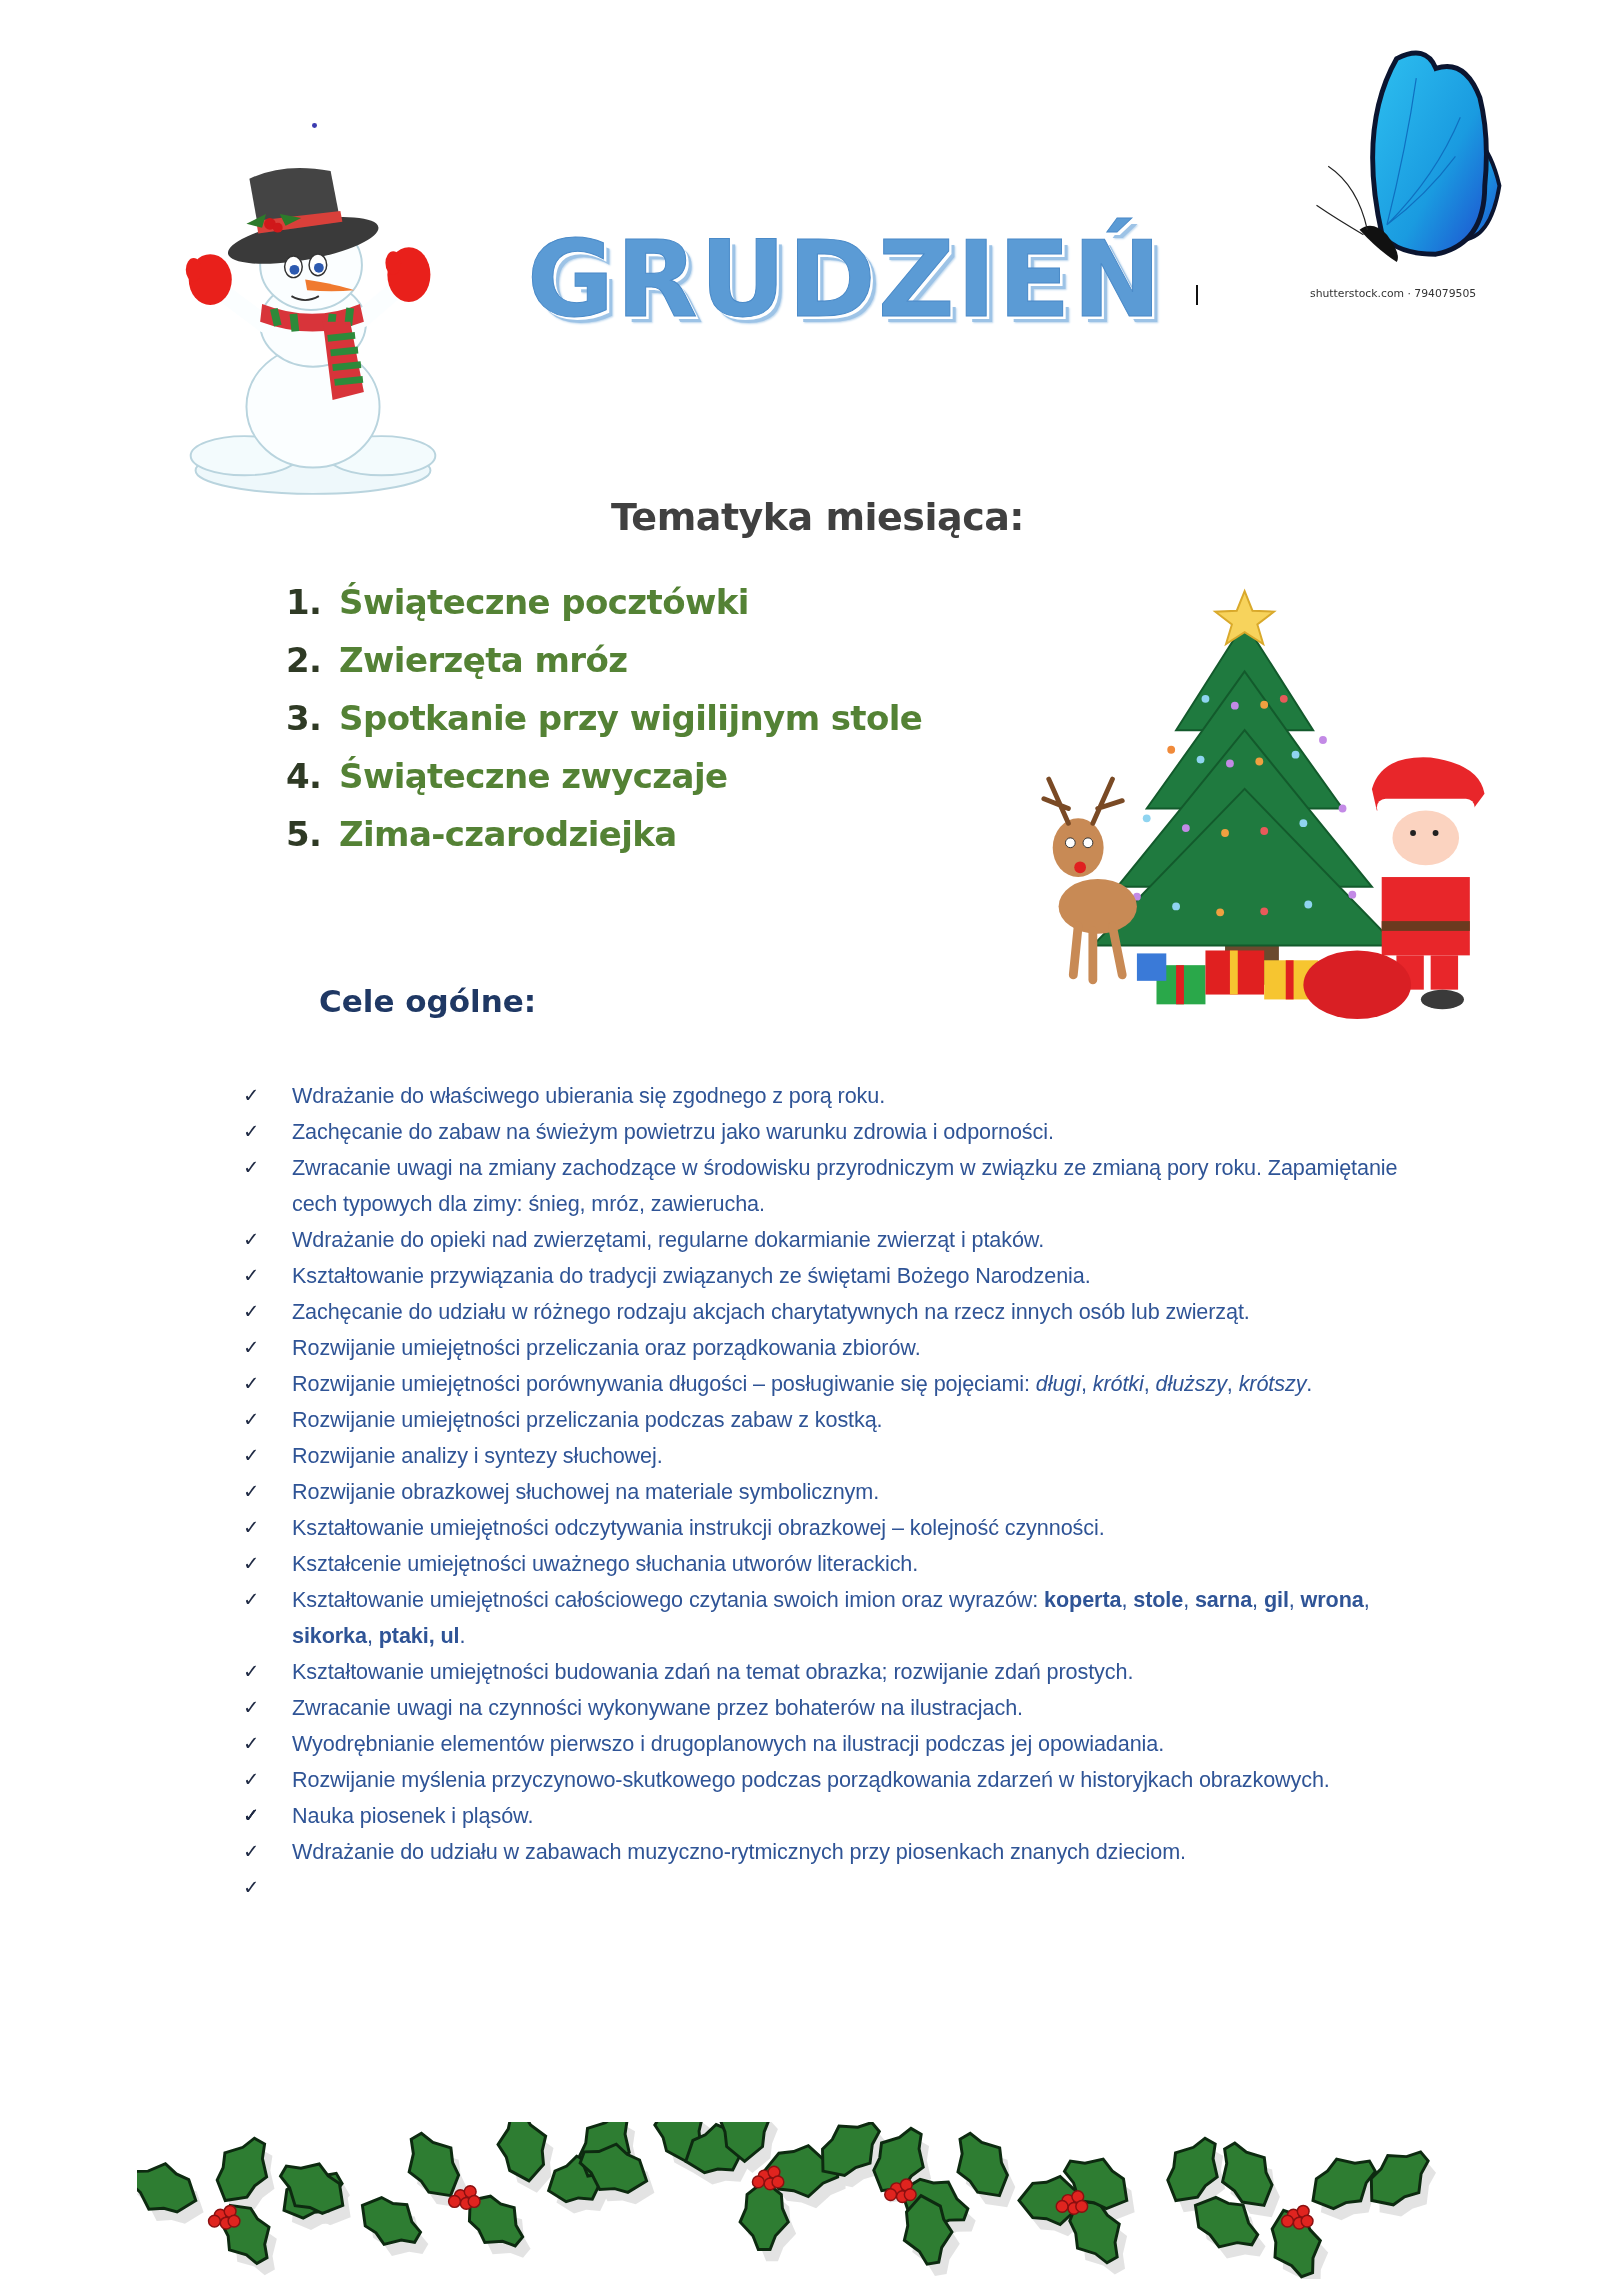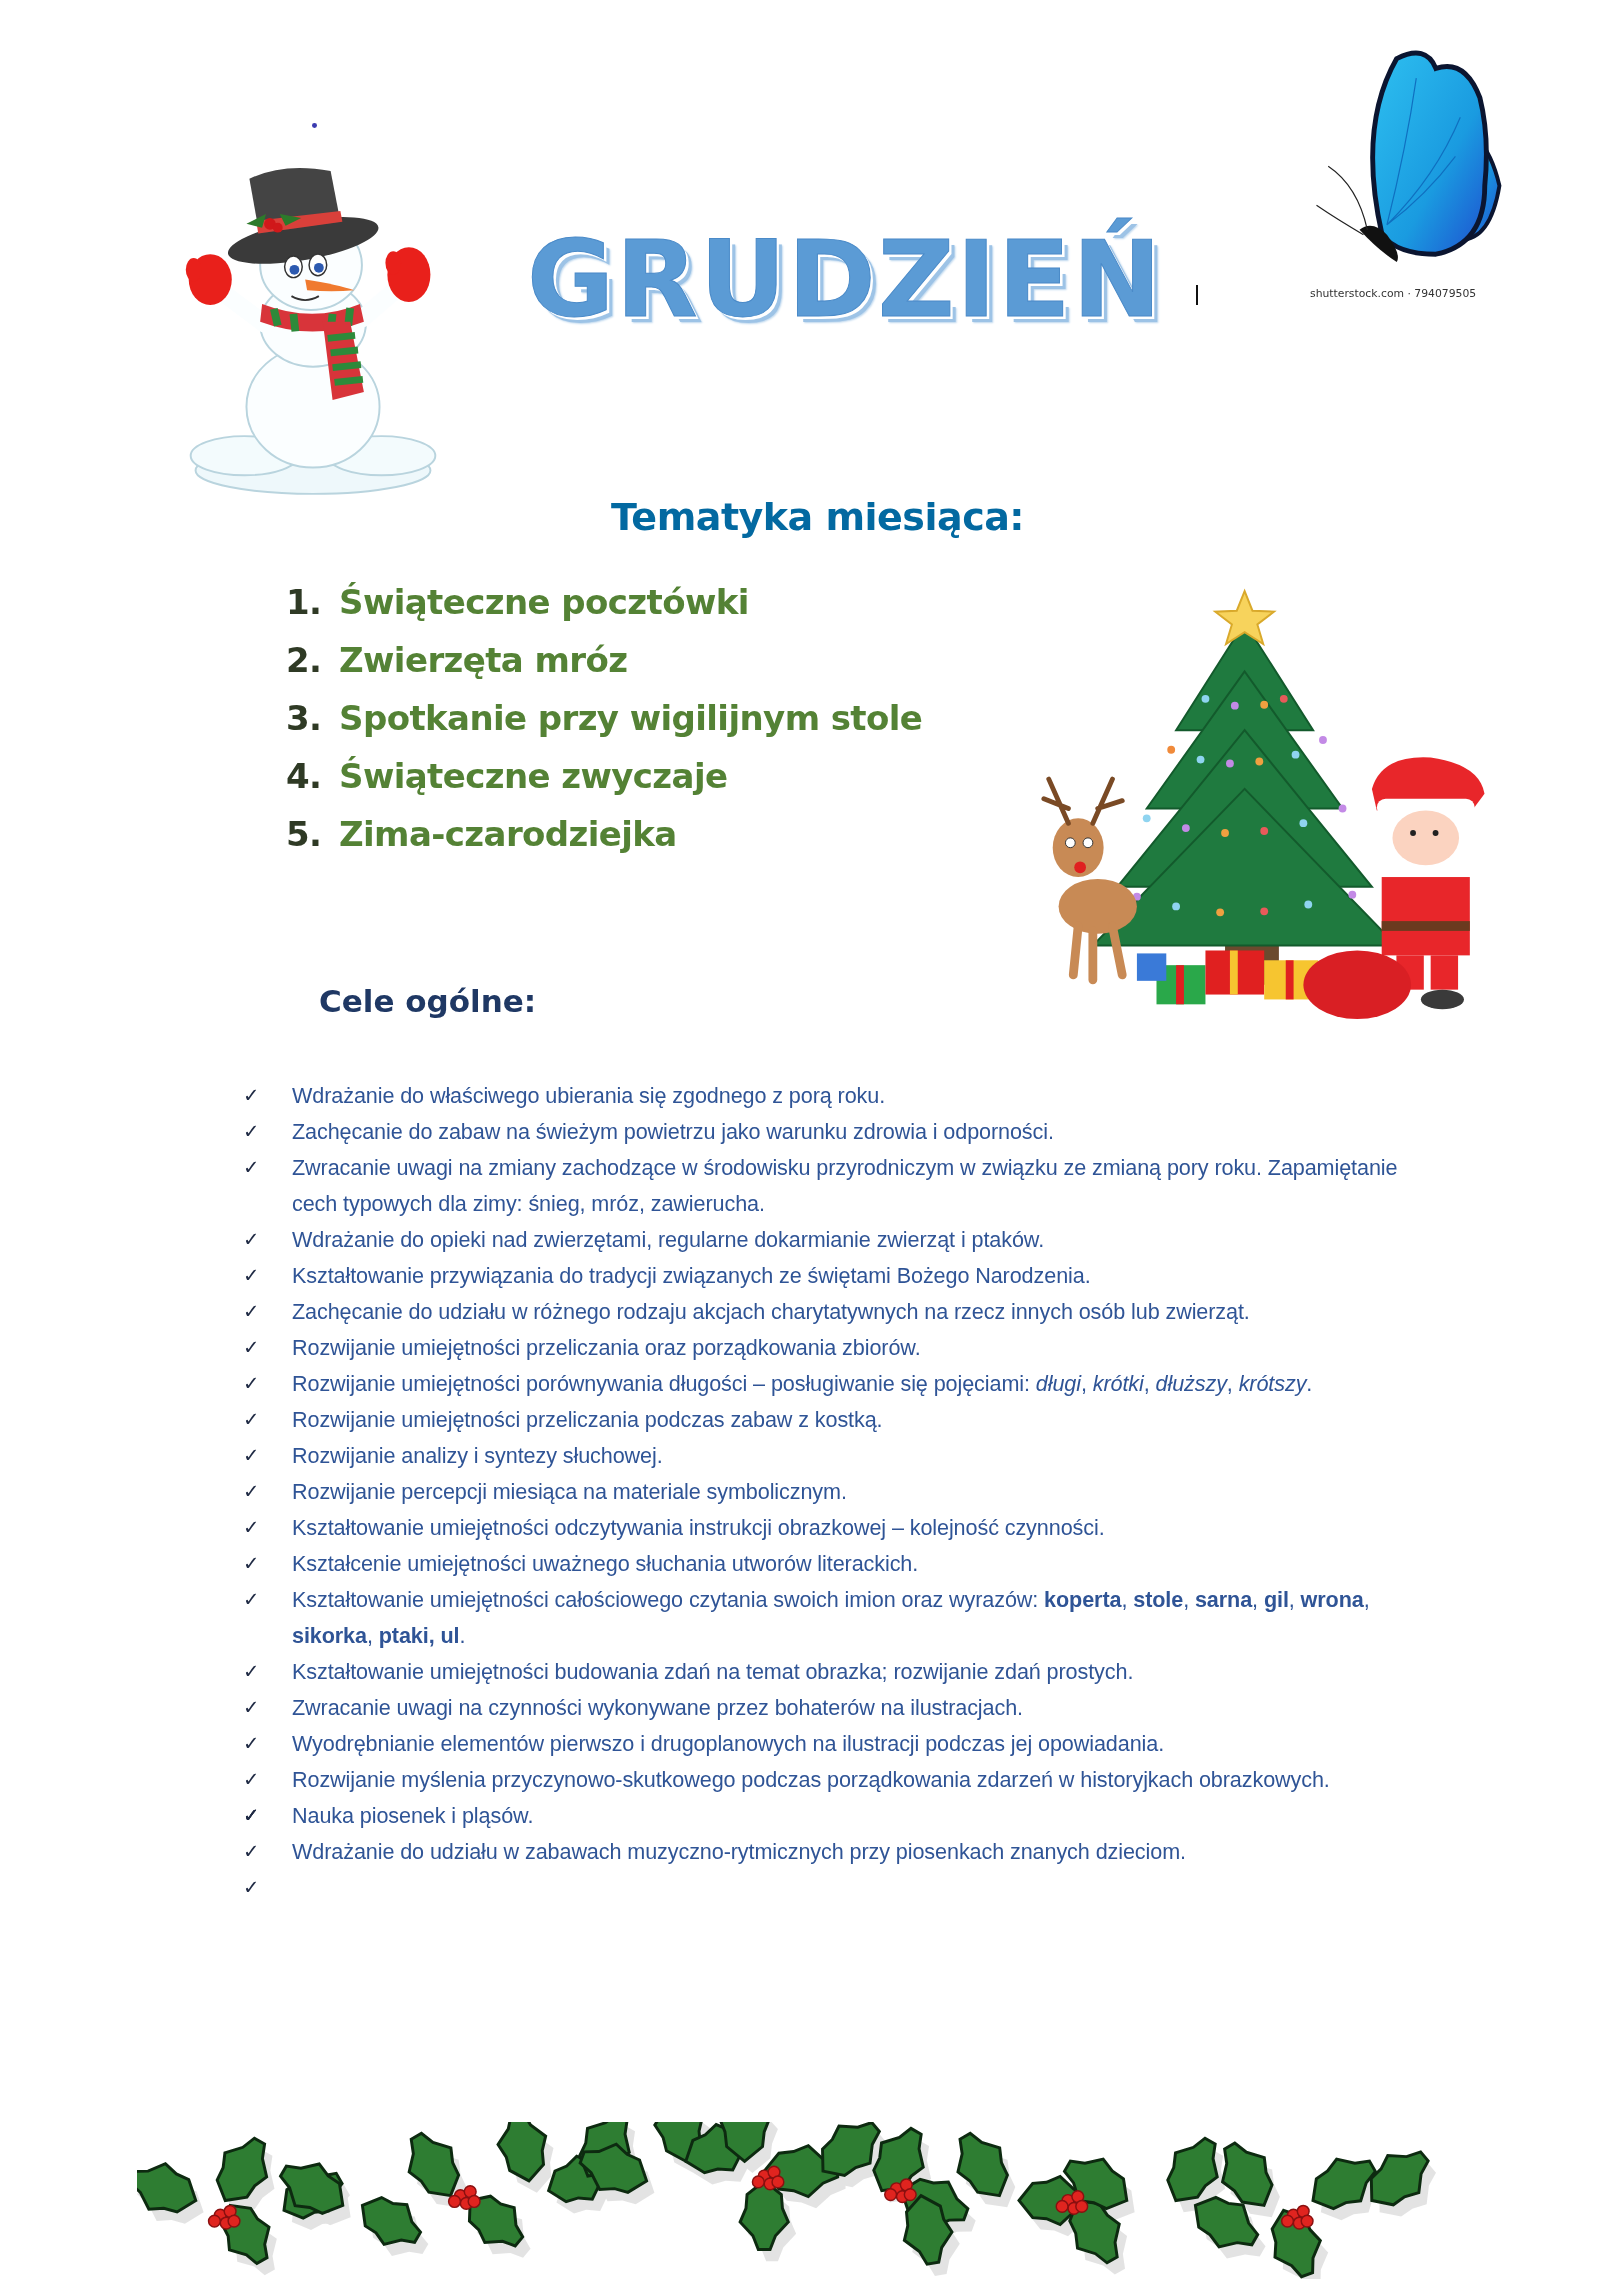--- a/index.html
+++ b/index.html
@@ -13,21 +13,21 @@
       color: #5b9bd5; letter-spacing: 2px;
       text-shadow: 2.9px 2.9px 0 #ffffff, 5.9px 5.9px 0 #9dc3e6, 6.9px 6.9px 2px #bdd7ee;
       -webkit-text-stroke: 1px #4a8ac8;
       line-height: 147px;
     }
     #stray-dot { left: 312px; top: 123px; width: 4.9px; height: 4.9px; border-radius: 50%; background: #3b3bb0; }
     #cursor-bar { left: 1196px; top: 285px; width: 2px; height: 19.6px; background: #111; }
     #watermark { left: 1310px; top: 287px; font-size: 10.8px; color: #333; font-family: "DejaVu Sans", sans-serif; }
 
     
-    #theme-heading { left: 611px; top: 495px; font-family: "DejaVu Sans", sans-serif; font-weight: bold; font-size: 38px; color: #0369a1; letter-spacing: -0.5px; }
+    #theme-heading { left: 611px; top: 495px; font-family: "DejaVu Sans", sans-serif; font-weight: bold; font-size: 38px; color: #404040; letter-spacing: -0.5px; }
     #theme-list { left: 267px; top: 573px; margin: 0; padding: 0; list-style: none; }
     #theme-list li { font-family: "DejaVu Sans", sans-serif; font-weight: bold; font-size: 34px; height: 58px; line-height: 58px; color: #548235; letter-spacing: -0.6px; white-space: nowrap; margin-left: 19px; }
     #theme-list .num { color: #2f3a25; display: inline-block; width: 53px; }
 
     #goals-heading { left: 319px; top: 983px; font-family: "DejaVu Sans", sans-serif; font-weight: bold; font-size: 31px; color: #1f3864; }
 
     
     #goals { left: 241px; top: 1078px; width: 1206px; margin: 0; padding: 0; list-style: none; }
     #goals li { position: relative; padding-left: 51px; font-family: "Liberation Sans", sans-serif; font-size: 21.6px; line-height: 36px; color: #2f5496; letter-spacing: -0.1px; }
     #goals li .check { position: absolute; left: 2px; top: 0; color: #1f2a44; font-family: "DejaVu Sans", sans-serif; font-size: 19.6px; }
@@ -190,21 +190,21 @@
     <li><span class="check">✓</span><span>Wdrażanie do właściwego ubierania się zgodnego z porą roku.</span></li>
     <li><span class="check">✓</span><span>Zachęcanie do zabaw na świeżym powietrzu jako warunku zdrowia i odporności.</span></li>
     <li><span class="check">✓</span><span>Zwracanie uwagi na zmiany zachodzące w środowisku przyrodniczym w związku ze zmianą pory roku. Zapamiętanie cech typowych dla zimy: śnieg, mróz, zawierucha.</span></li>
     <li><span class="check">✓</span><span>Wdrażanie do opieki nad zwierzętami, regularne dokarmianie zwierząt i ptaków.</span></li>
     <li><span class="check">✓</span><span>Kształtowanie przywiązania do tradycji związanych ze świętami Bożego Narodzenia.</span></li>
     <li><span class="check">✓</span><span>Zachęcanie do udziału w różnego rodzaju akcjach charytatywnych na rzecz innych osób lub zwierząt.</span></li>
     <li><span class="check">✓</span><span>Rozwijanie umiejętności przeliczania oraz porządkowania zbiorów.</span></li>
     <li><span class="check">✓</span><span>Rozwijanie umiejętności porównywania długości – posługiwanie się pojęciami: </span><i>długi</i><span>, </span><i>krótki</i><span>, </span><i>dłuższy</i><span>, </span><i>krótszy</i><span>.</span></li>
     <li><span class="check">✓</span><span>Rozwijanie umiejętności przeliczania podczas zabaw z kostką.</span></li>
     <li><span class="check">✓</span><span>Rozwijanie analizy i syntezy słuchowej.</span></li>
-    <li><span class="check">✓</span><span>Rozwijanie percepcji miesiąca na materiale symbolicznym.</span></li>
+    <li><span class="check">✓</span><span>Rozwijanie obrazkowej słuchowej na materiale symbolicznym.</span></li>
     <li><span class="check">✓</span><span>Kształtowanie umiejętności odczytywania instrukcji obrazkowej – kolejność czynności.</span></li>
     <li><span class="check">✓</span><span>Kształcenie umiejętności uważnego słuchania utworów literackich.</span></li>
     <li><span class="check">✓</span><span>Kształtowanie umiejętności całościowego czytania swoich imion oraz wyrazów: </span><b>koperta</b><span>, </span><b>stole</b><span>, </span><b>sarna</b><span>, </span><b>gil</b><span>, </span><b>wrona</b><span>, </span><b>sikorka</b><span>, </span><b>ptaki, ul</b><span>.</span></li>
     <li><span class="check">✓</span><span>Kształtowanie umiejętności budowania zdań na temat obrazka; rozwijanie zdań prostych.</span></li>
     <li><span class="check">✓</span><span>Zwracanie uwagi na czynności wykonywane przez bohaterów na ilustracjach.</span></li>
     <li><span class="check">✓</span><span>Wyodrębnianie elementów pierwszo i drugoplanowych na ilustracji podczas jej opowiadania.</span></li>
     <li><span class="check">✓</span><span>Rozwijanie myślenia przyczynowo-skutkowego podczas porządkowania zdarzeń w historyjkach obrazkowych.</span></li>
     <li><span class="check">✓</span></li>
     <li><span class="check">✓</span></li>
     <li><span class="check">✓</span><span>Nauka piosenek i pląsów.</span></li>

